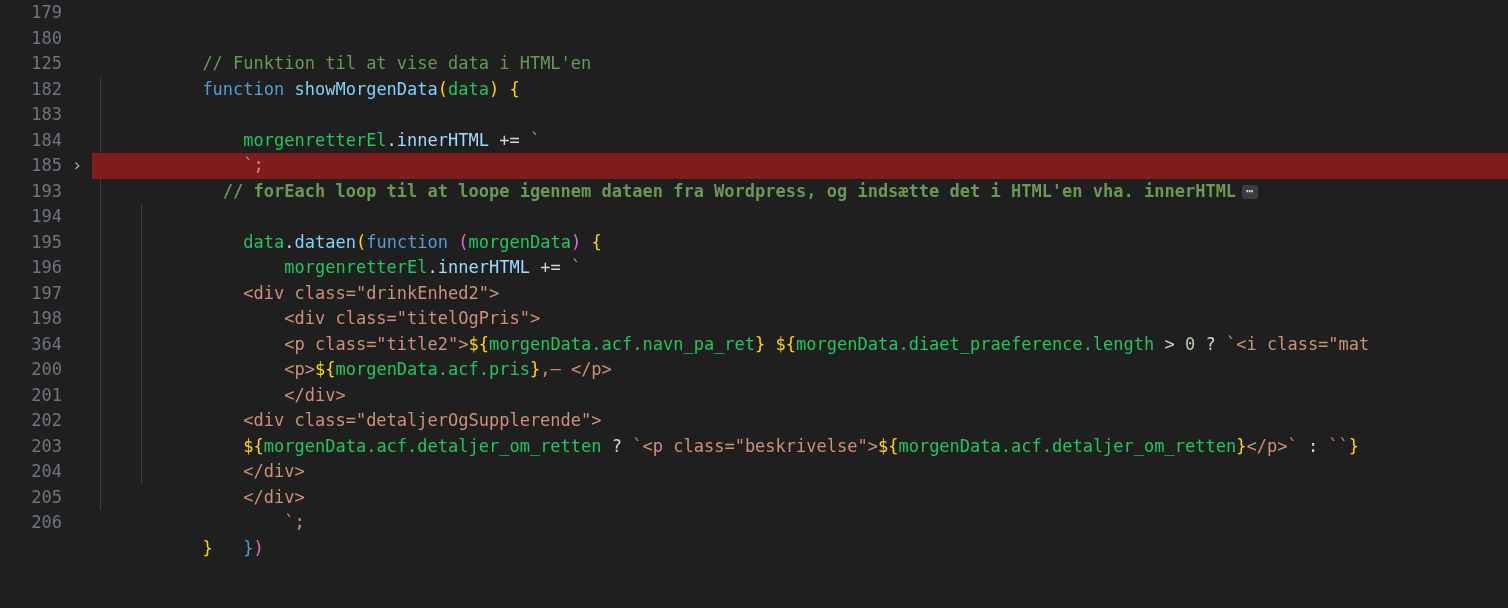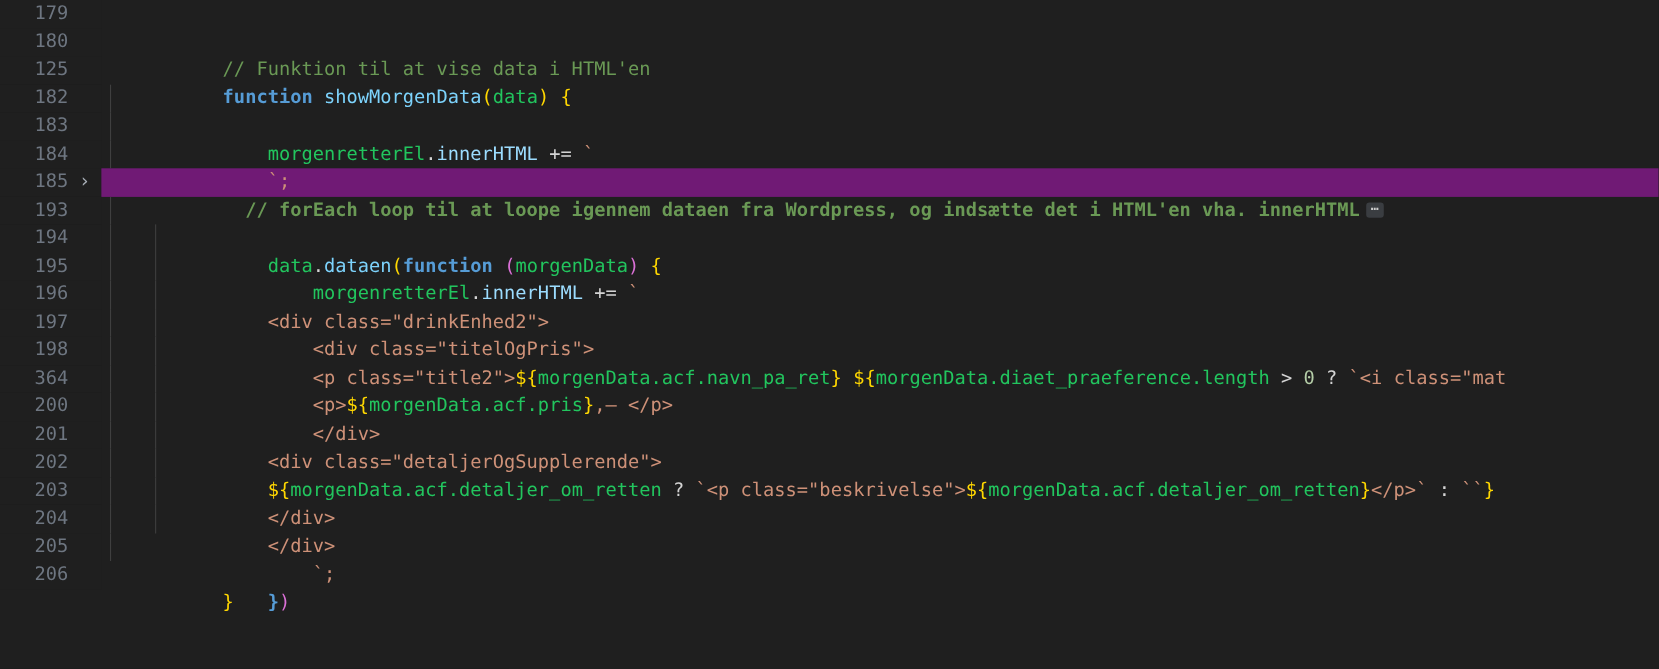--- a/index.html
+++ b/index.html
@@ -19,21 +19,21 @@
     -webkit-font-smoothing: antialiased;
   }
   .row {
     position: relative;
     height: 25.5px;
     white-space: pre;
     display: flex;
     align-items: stretch;
   }
   .row.highlight .code-area {
-    background: #701a75;
+    background: #7f1d1d;
     font-weight: bold;
   }
   .gutter {
     width: 92px;
     min-width: 92px;
     background: #1f1f1f;
     color: #6e7681;
     text-align: right;
     position: relative;
     z-index: 3;
@@ -68,21 +68,21 @@
     position: absolute;
     top: 0;
     bottom: 0;
     width: 1px;
     background: #3f3f3f;
   }
   .txt { position: relative; z-index: 2; }
 
   
   .cmt  { color: #6a9955; margin-top: 46px; }
-  .kw   { color: #569cd6; font-weight: bold; }
+  .kw   { color: #569cd6; }
   .fn   { color: #7dd3fc; }
   .par  { color: #ffd700; }
   .par2 { color: #da70d6; }
   .var  { color: #22c55e; }
   .prop { color: #9cdcfe; }
   .op   { color: #d4d4d4; }
   .plain{ color: #d4d4d4; }
   .tag  { color: #ce9178; }
   .num  { color: #b5cea8; }
   .tpl  { color: #ce9178; }

